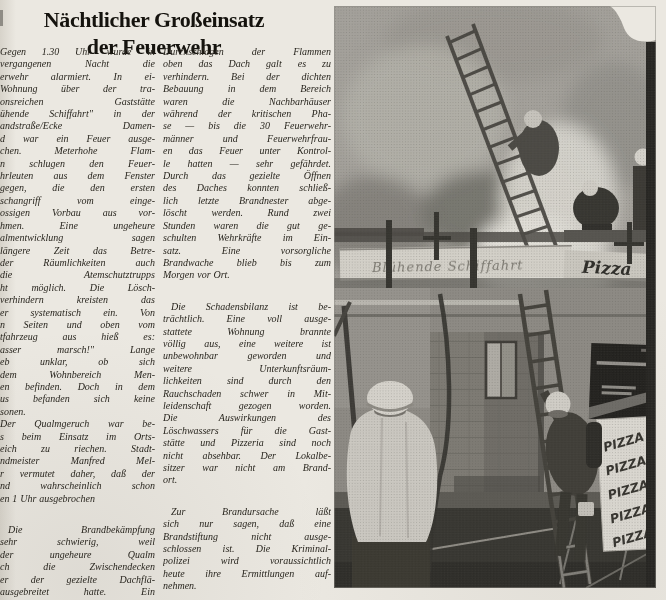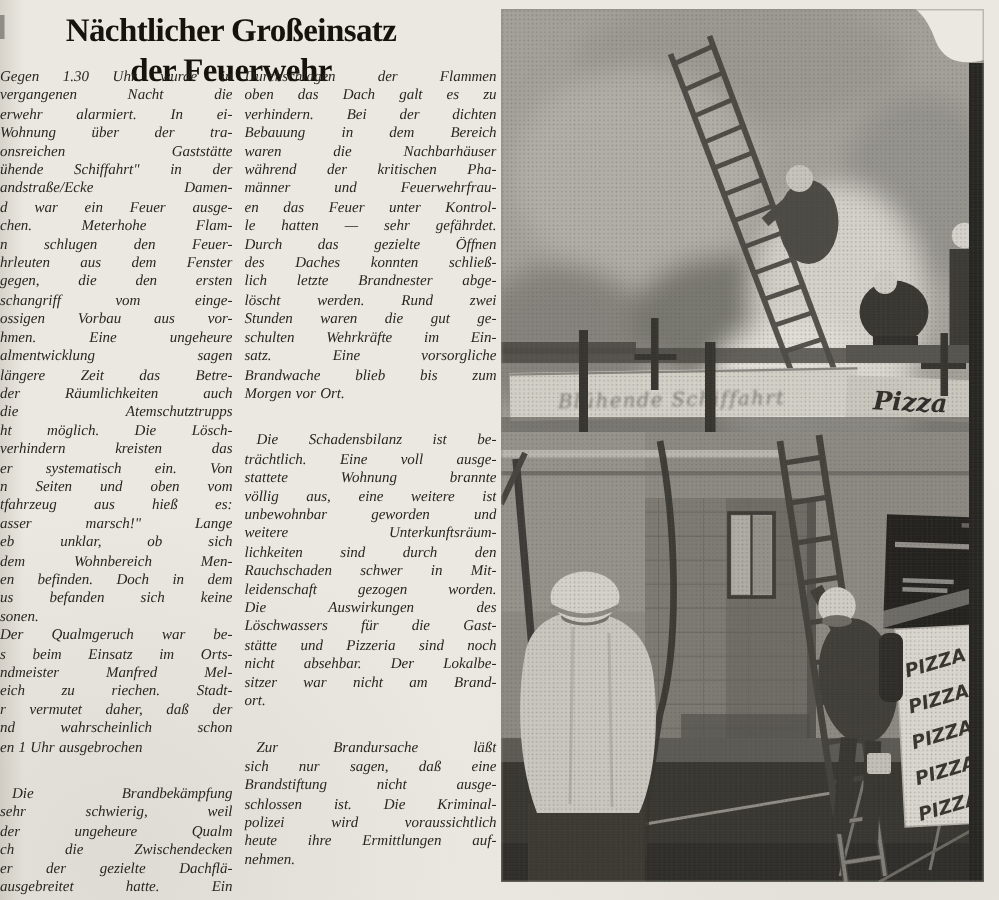--- a/index.html
+++ b/index.html
@@ -70,22 +70,22 @@
         <div class="line">asser marsch!" Lange</div>
         <div class="line">eb unklar, ob sich</div>
         <div class="line">dem Wohnbereich Men-</div>
         <div class="line">en befinden. Doch in dem</div>
         <div class="line">us befanden sich keine</div>
         <div class="line pl">sonen.</div>
       </div>
       <div class="para">
         <div class="line">Der Qualmgeruch war be-</div>
         <div class="line">s beim Einsatz im Orts-</div>
+        <div class="line">eich zu riechen. Stadt-</div>
         <div class="line">ndmeister Manfred Mel-</div>
-        <div class="line">eich zu riechen. Stadt-</div>
         <div class="line">r vermutet daher, daß der</div>
         <div class="line">nd wahrscheinlich schon</div>
         <div class="line pl">en 1 Uhr ausgebrochen</div>
       </div>
       <div class="para indent">
         <div class="line">Die Brandbekämpfung</div>
         <div class="line">sehr schwierig, weil</div>
         <div class="line">der ungeheure Qualm</div>
         <div class="line">ch die Zwischendecken</div>
         <div class="line">er der gezielte Dachflä-</div>
@@ -93,20 +93,21 @@
       </div>
     </div>
   <div class="col col2">
       <div class="para">
         <div class="line">Durchschlagen der Flammen</div>
         <div class="line">oben das Dach galt es zu</div>
         <div class="line">verhindern. Bei der dichten</div>
         <div class="line">Bebauung in dem Bereich</div>
         <div class="line">waren die Nachbarhäuser</div>
         <div class="line">während der kritischen Pha-</div>
+        <div class="line">se — bis die 30 Feuerwehr-</div>
         <div class="line">männer und Feuerwehrfrau-</div>
         <div class="line">en das Feuer unter Kontrol-</div>
         <div class="line">le hatten — sehr gefährdet.</div>
         <div class="line">Durch das gezielte Öffnen</div>
         <div class="line">des Daches konnten schließ-</div>
         <div class="line">lich letzte Brandnester abge-</div>
         <div class="line">löscht werden. Rund zwei</div>
         <div class="line">Stunden waren die gut ge-</div>
         <div class="line">schulten Wehrkräfte im Ein-</div>
         <div class="line">satz. Eine vorsorgliche</div>

